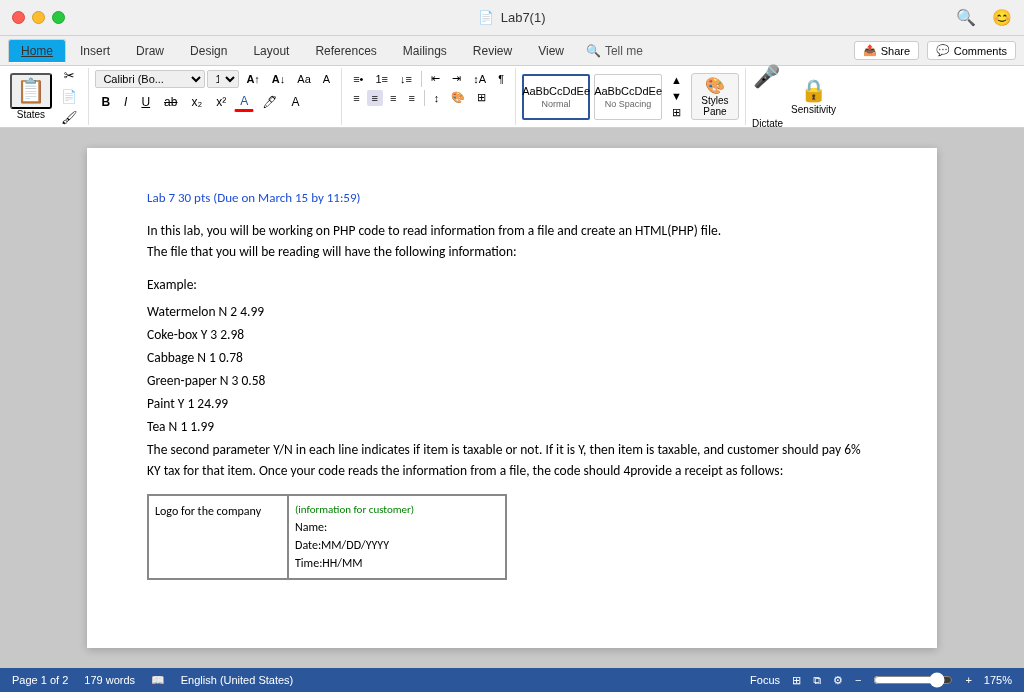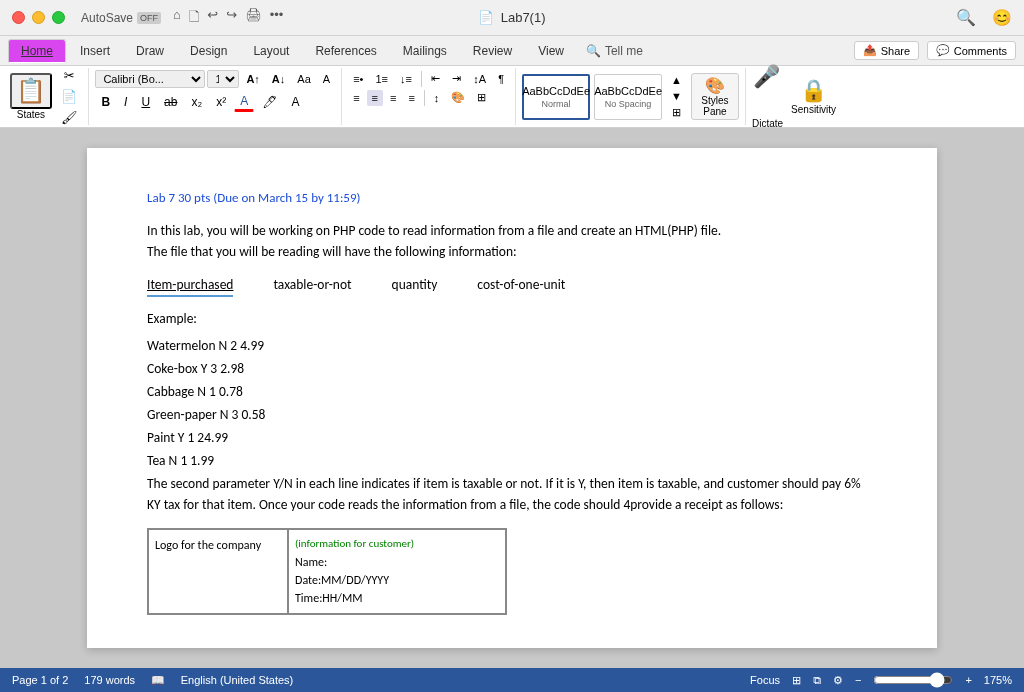--- a/index.html
+++ b/index.html
@@ -41,21 +41,21 @@
       gap: 2px;
     }
     .ribbon-tab {
       padding: 4px 12px;
       font-size: 12px;
       color: #333;
       cursor: pointer;
       border-radius: 3px 3px 0 0;
     }
     .ribbon-tab.active {
-      background: #d946ef;
+      background: #0ea5e9;
       border: 1px solid #d0d0d0;
       border-bottom: 1px solid white;
       margin-bottom: -1px;
       font-weight: 500;
       text-decoration: underline;
     }
     .tell-me { margin-left: 8px; font-size: 12px; color: #555; display: flex; align-items: center; gap: 4px; }
 
     
     .ribbon-toolbar {
@@ -185,34 +185,20 @@
     }
   </style>
 </head>
 <body>
 
 <div class="title-bar">
   <div class="traffic-lights">
     <span class="tl tl-red"></span>
     <span class="tl tl-yellow"></span>
     <span class="tl tl-green"></span>
-  </div>
-  <div style="display:flex;align-items:center;gap:12px;margin-left:16px;">
-    <span class="autosave-label">
-      <span>AutoSave</span>
-      <span style="font-size:9px;background:#ccc;padding:1px 3px;border-radius:2px;">OFF</span>
-    </span>
-    <span style="display:flex;gap:8px;color:#555;font-size:13px;">
-      <span title="Home">⌂</span>
-      <span>🗋</span>
-      <span>↩</span>
-      <span>↪</span>
-      <span>🖨</span>
-      <span>•••</span>
-    </span>
   </div>
   <div class="title-bar-center">
     <span>📄</span>
     <span>Lab7(1)</span>
   </div>
   <div class="title-bar-right">
     <span style="font-size:16px;cursor:pointer;">🔍</span>
     <span style="font-size:16px;cursor:pointer;">😊</span>
   </div>
 </div>
@@ -343,26 +329,20 @@
   <div class="main-content">
     <div class="doc-container">
       <div class="doc-page">
         <p class="doc-header-line">Lab 7 30 pts (Due on March 15 by 11:59)</p>
 
         <p class="doc-paragraph">
           <span>In this lab, you will be working on PHP code to read information from a file and create an HTML(PHP) file.</span><br>
           <span>The file that you will be reading will have the following information:</span>
         </p>
 
-        <div class="doc-columns">
-          <span style="text-decoration:underline;border-bottom:2px solid #5b9bd5;">Item-purchased</span>
-          <span>taxable-or-not</span>
-          <span>quantity</span>
-          <span>cost-of-one-unit</span>
-        </div>
 
         <p class="doc-example">Example:</p>
         <div class="doc-items">
           <div>Watermelon N 2 4.99</div>
           <div>Coke-box Y 3 2.98</div>
           <div>Cabbage N 1 0.78</div>
           <div>Green-paper N 3 0.58</div>
           <div>Paint Y 1 24.99</div>
           <div>Tea N 1 1.99</div>
         </div>

